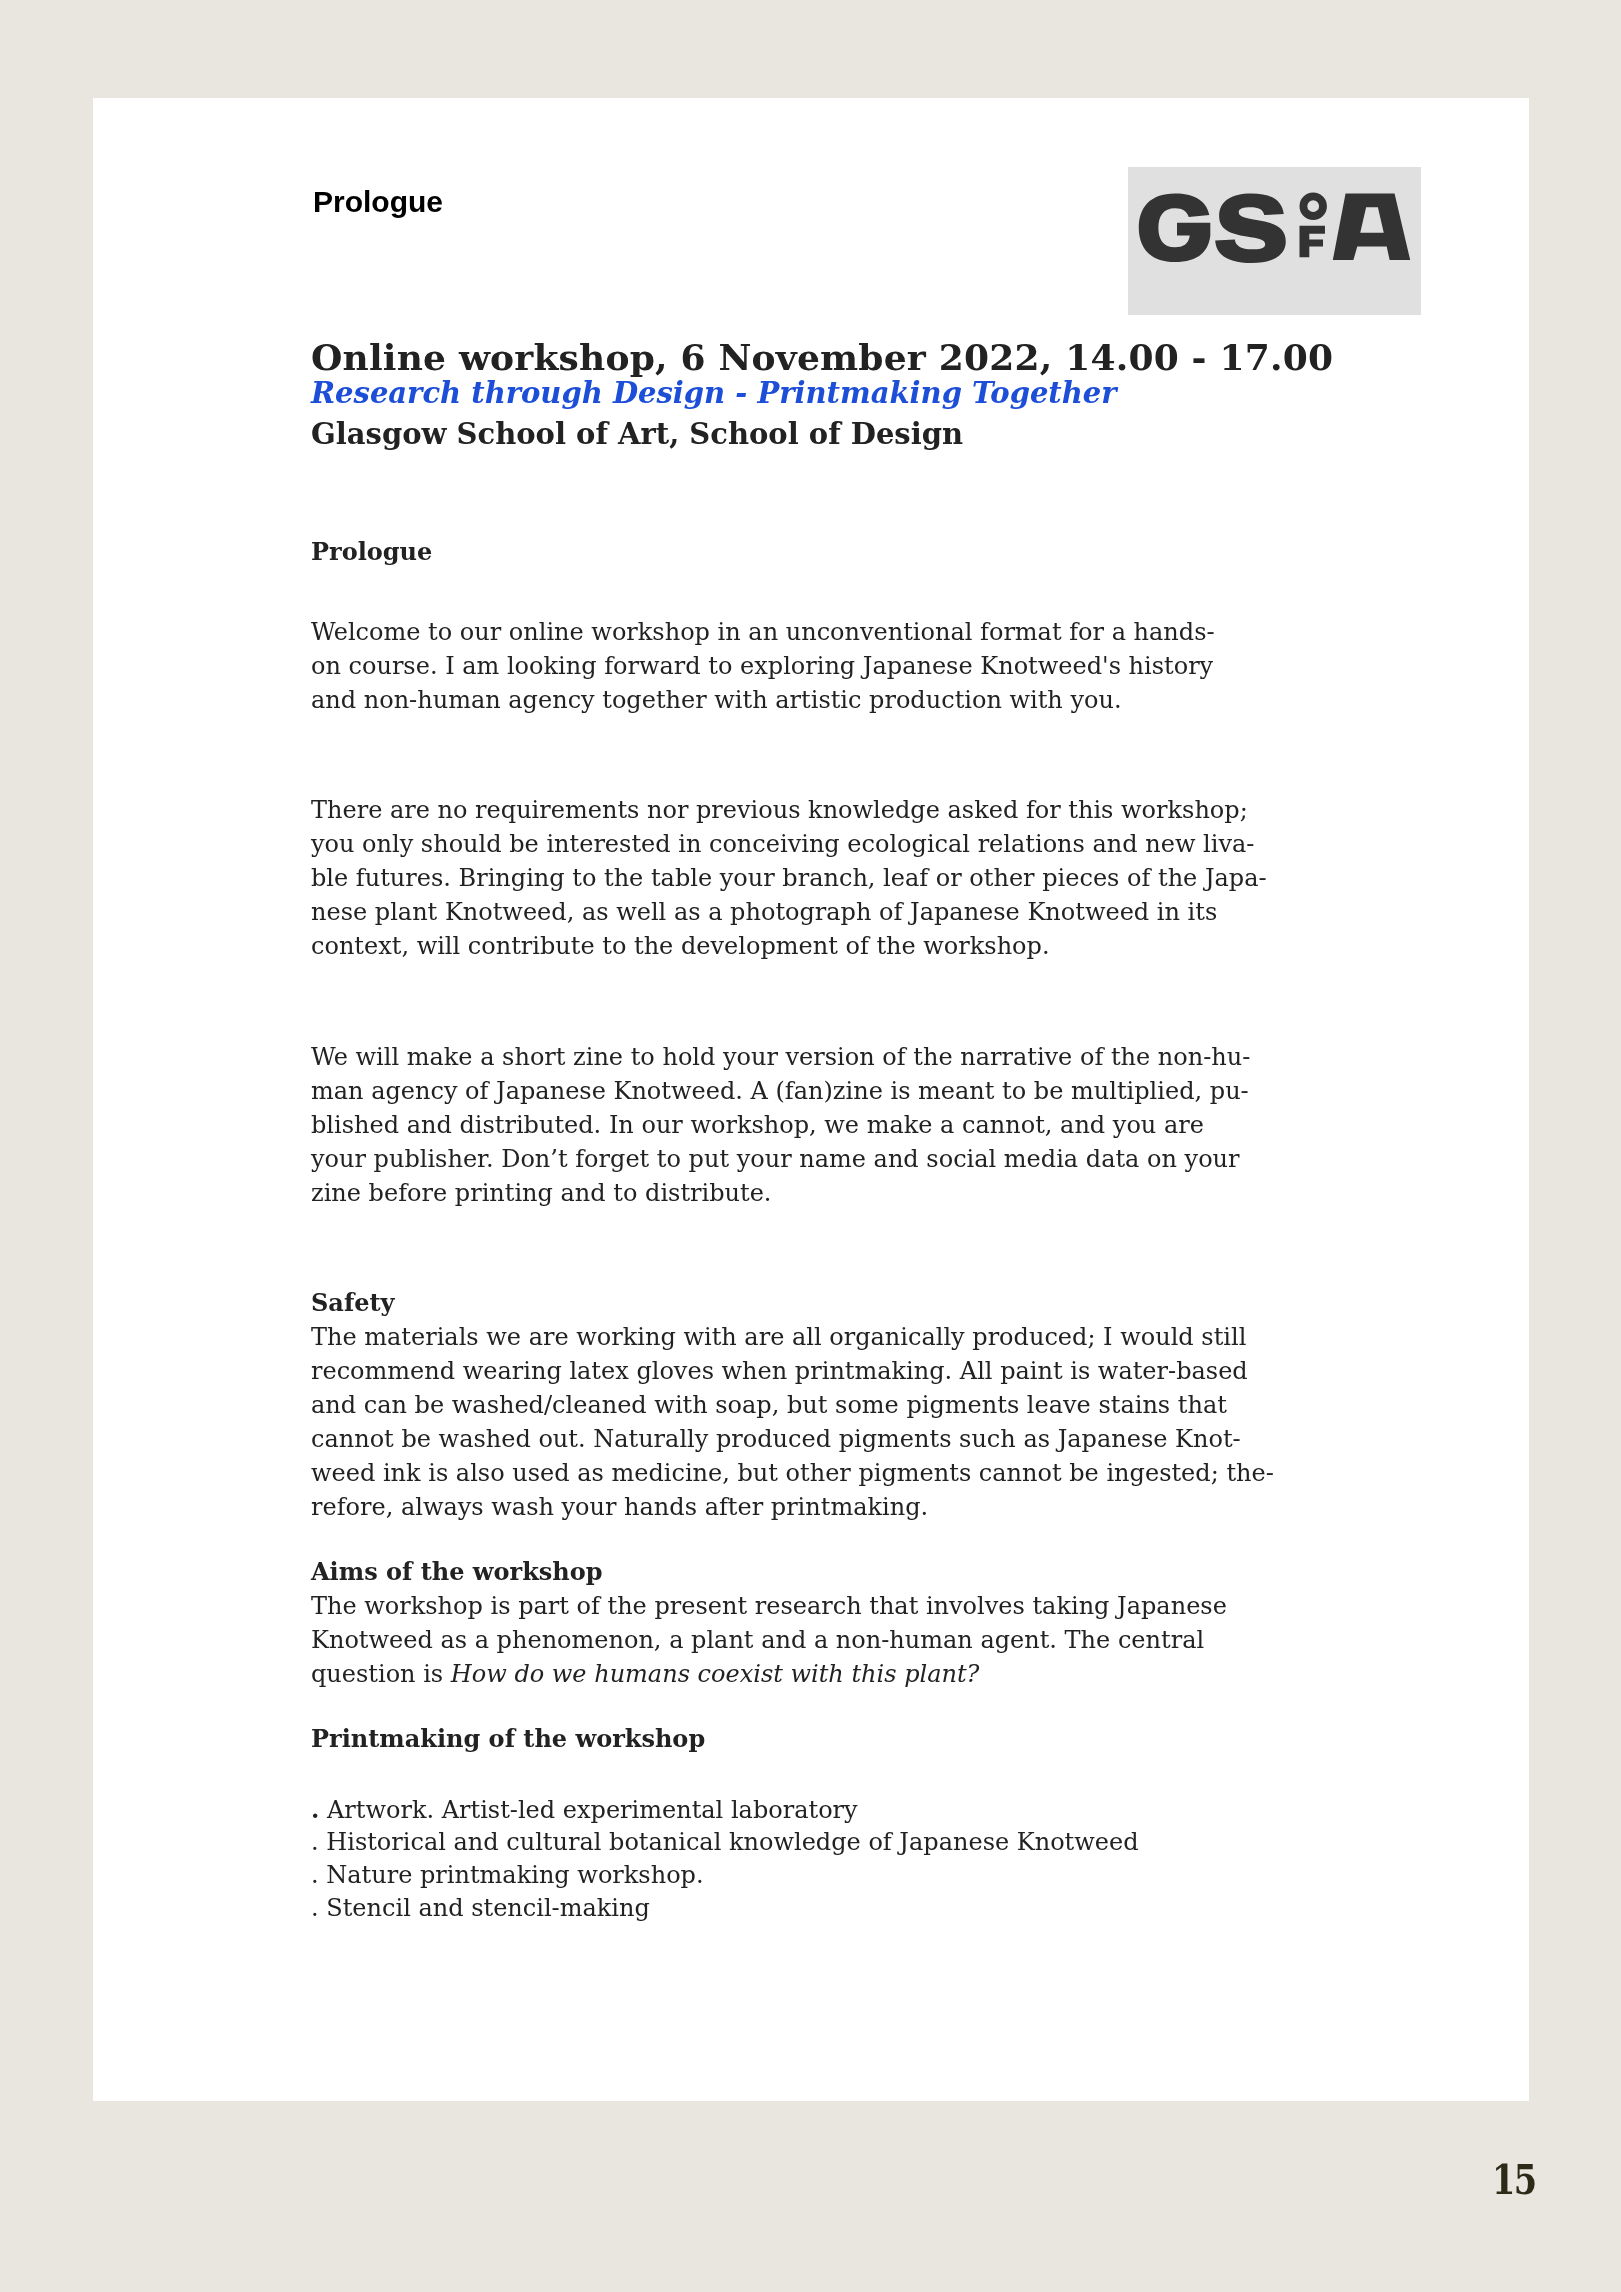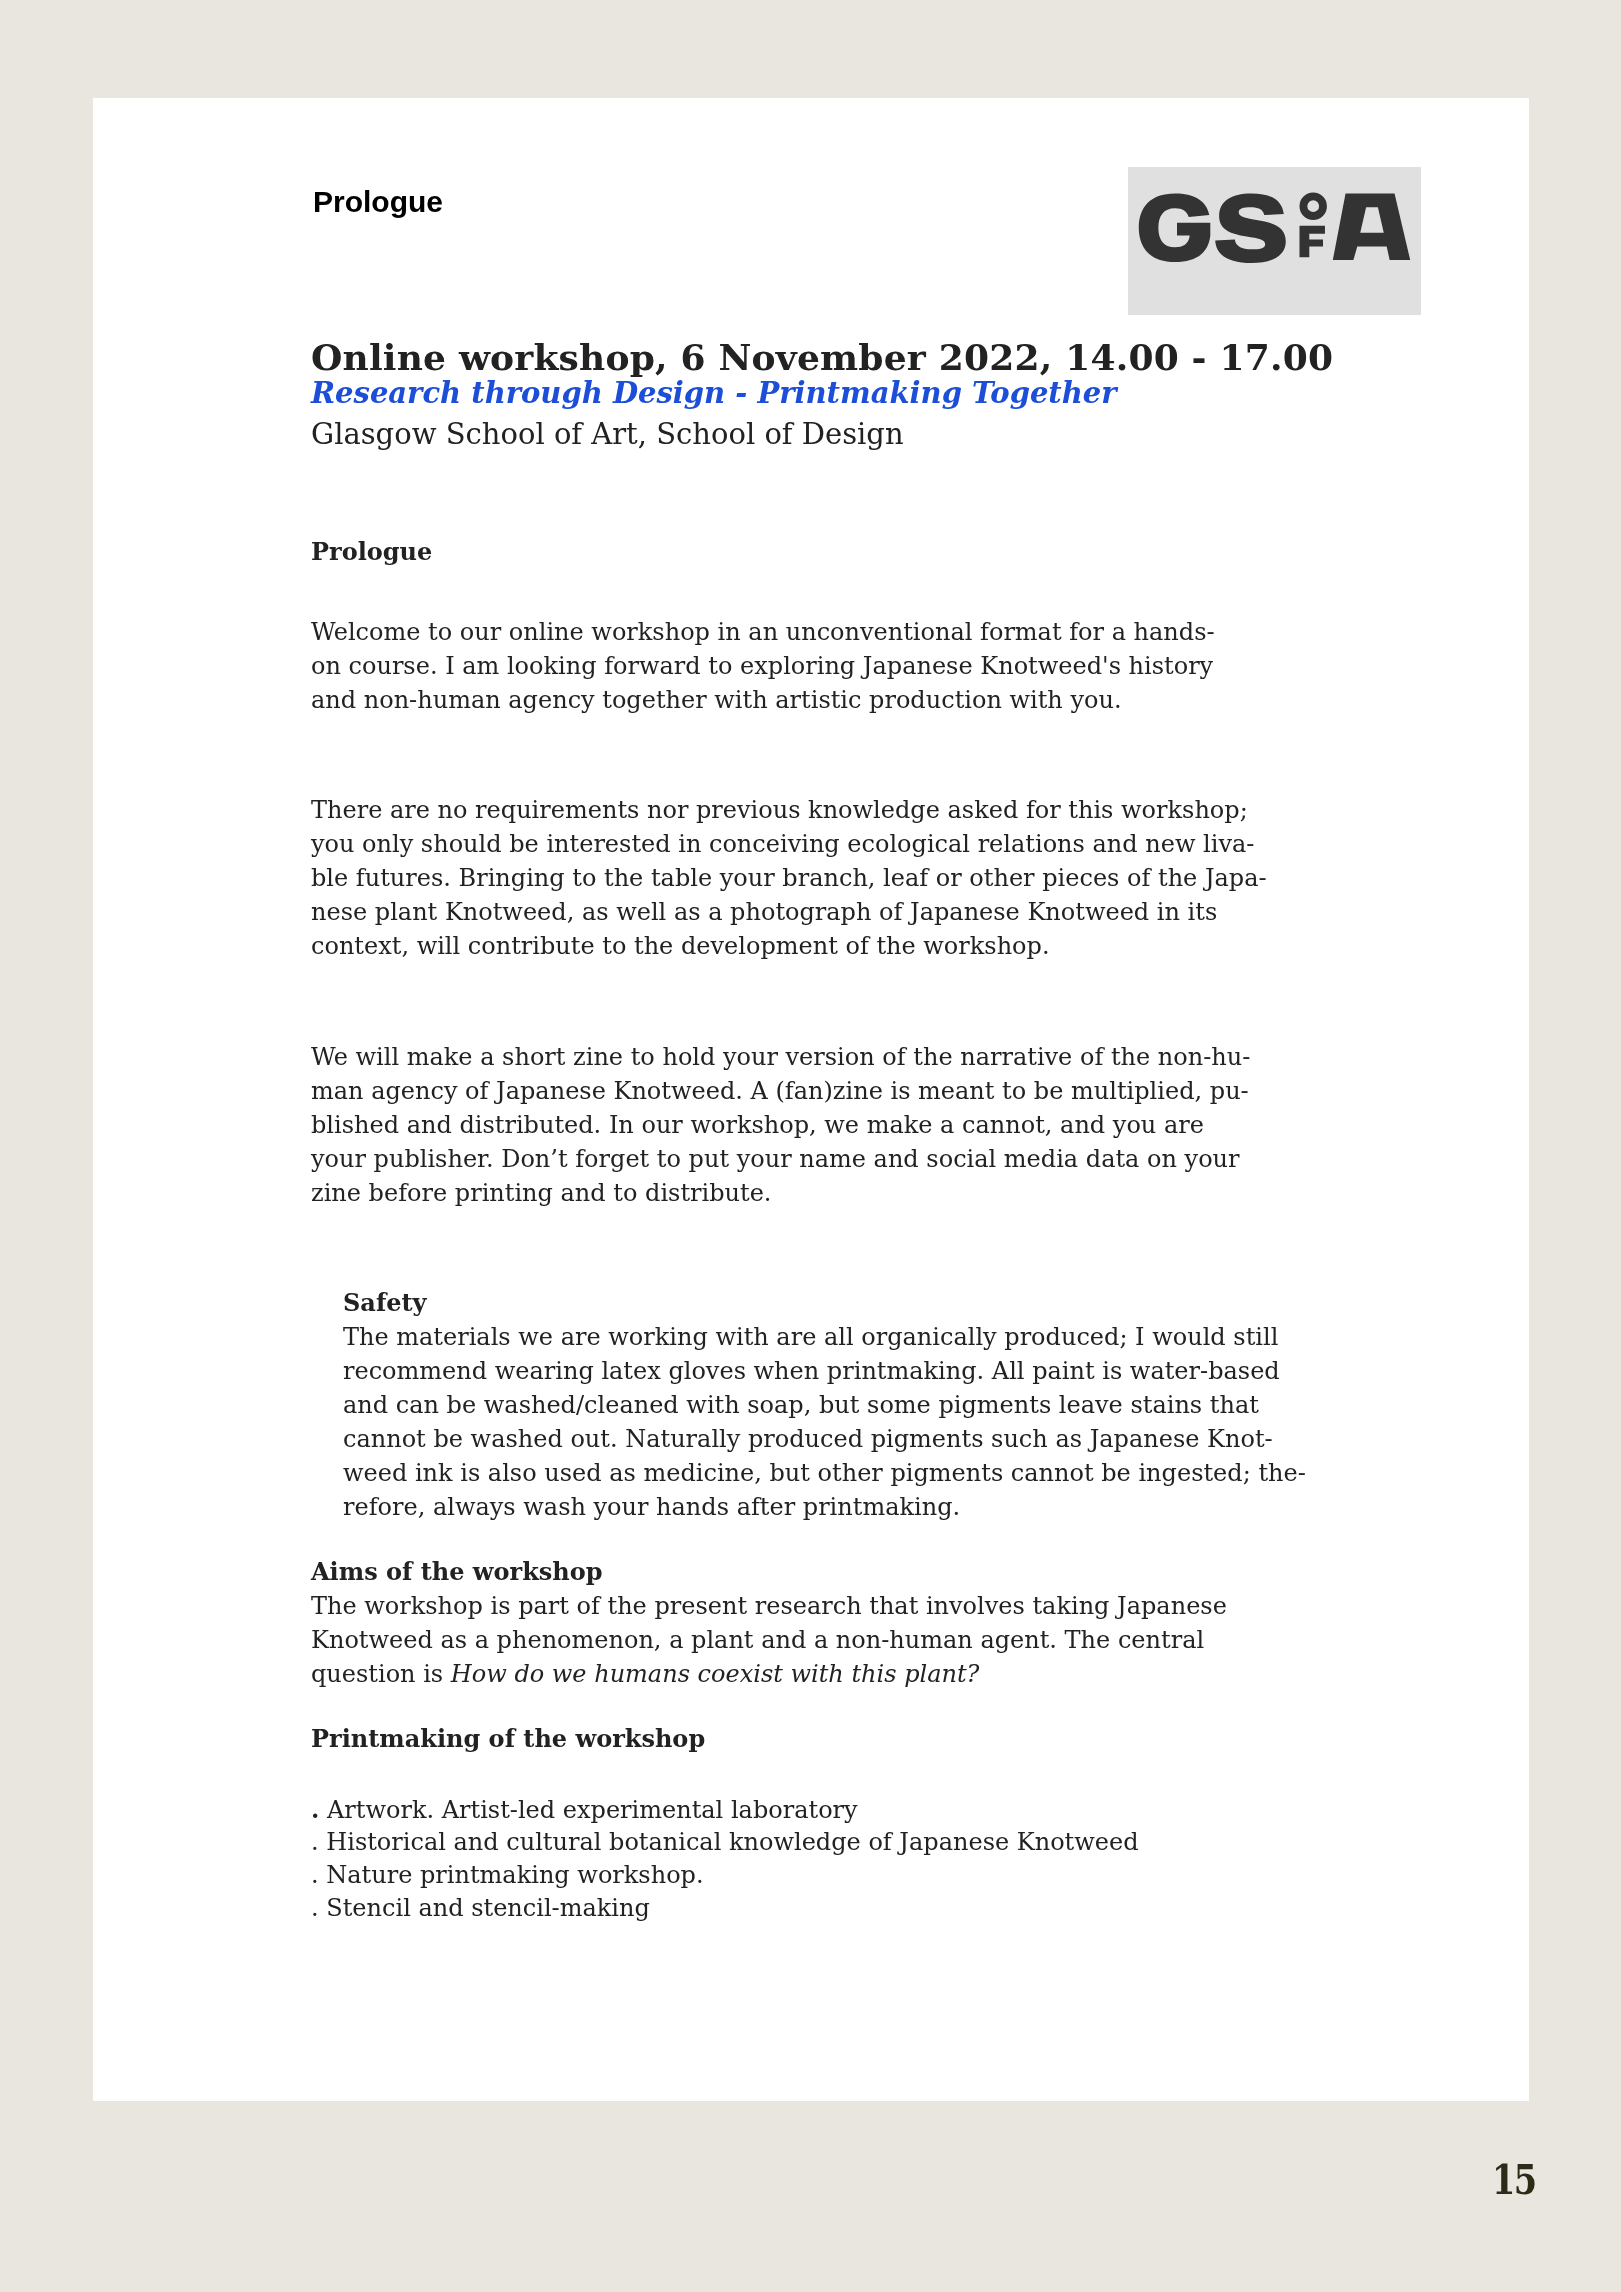--- a/index.html
+++ b/index.html
@@ -30,21 +30,21 @@
   .logo {
     position: absolute;
     left: 1128px; top: 167px;
     width: 293px; height: 148px;
     background: #e0e0e0;
   }
   .logo svg { display: block; width: 100%; height: 100%; }
 
   .t1 { font-weight: 700; font-size: 36px; line-height: 37px; top: 339px; left: 311px; color: #222; letter-spacing: 0.2px; }
   .t2 { font-weight: 700; font-style: italic; font-size: 29px; line-height: 37px; top: 375px; left: 311px; color: #1d4ed8; }
-  .t3 { font-weight: 400; font-size: 29px; line-height: 37px; top: 416px; left: 311px; color: #222; }
+  .t3 { font-weight: 700; font-size: 29px; line-height: 37px; top: 416px; left: 311px; color: #222; }
 
   .block { position: absolute; left: 311px; white-space: nowrap; font-size: 24px; line-height: 34px; color: #222; }
   .block .line { height: 34px; }
   .block .head { font-weight: 700; }
   .it { font-style: italic; }
   .bold-dot { font-weight: 700; }
 
   .pageno {
     position: absolute;
     left: 1492px; top: 2156px;
@@ -103,21 +103,21 @@
 </div>
 
 <div class="block" style="top:1040px;">
   <div class="line">We will make a short zine to hold your version of the narrative of the non-hu-</div>
   <div class="line">man agency of Japanese Knotweed. A (fan)zine is meant to be multiplied, pu-</div>
   <div class="line">blished and distributed. In our workshop, we make a cannot, and you are</div>
   <div class="line">your publisher. Don’t forget to put your name and social media data on your</div>
   <div class="line">zine before printing and to distribute.</div>
 </div>
 
-<div class="block" style="top:1286px;margin-left:32px;">
+<div class="block" style="top:1286px;">
   <div class="line head">Safety</div>
   <div class="line">The materials we are working with are all organically produced; I would still</div>
   <div class="line">recommend wearing latex gloves when printmaking. All paint is water-based</div>
   <div class="line">and can be washed/cleaned with soap, but some pigments leave stains that</div>
   <div class="line">cannot be washed out. Naturally produced pigments such as Japanese Knot-</div>
   <div class="line">weed ink is also used as medicine, but other pigments cannot be ingested; the-</div>
   <div class="line">refore, always wash your hands after printmaking.</div>
 </div>
 
 <div class="block" style="top:1555px;">

